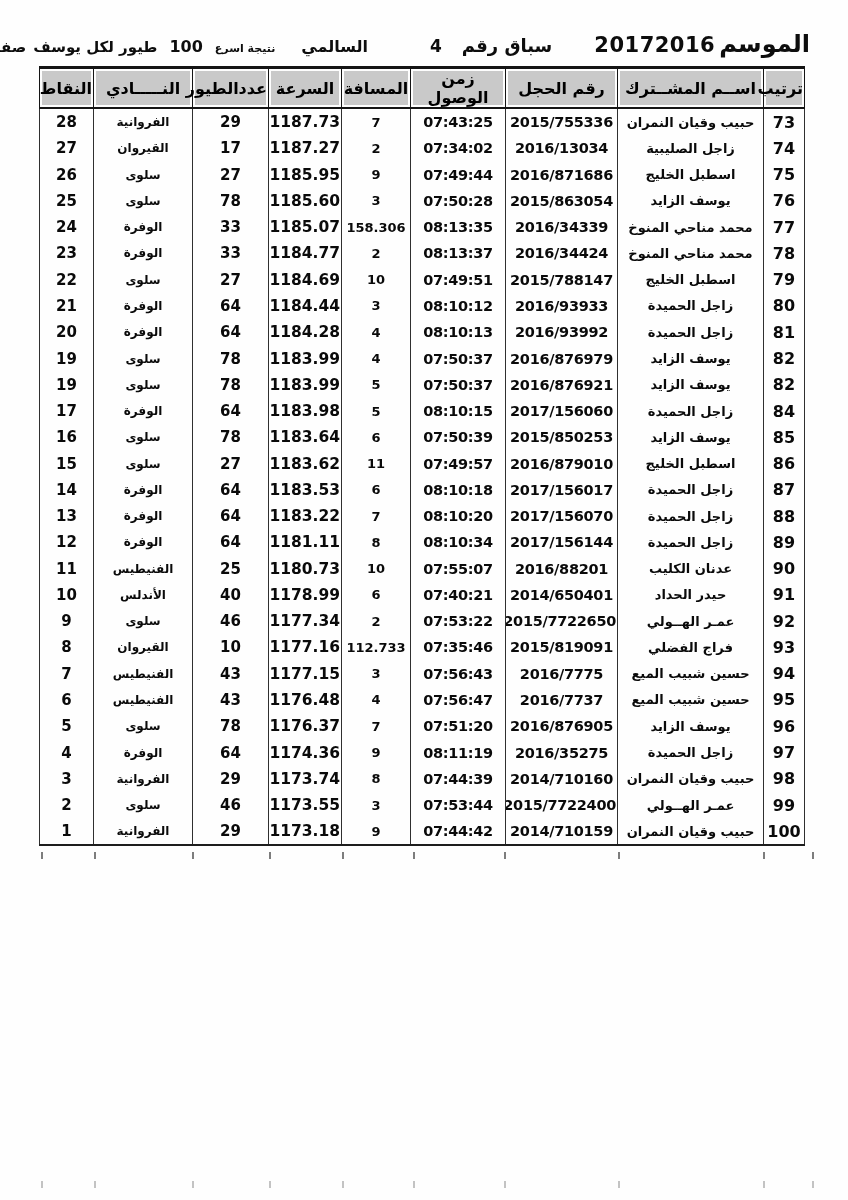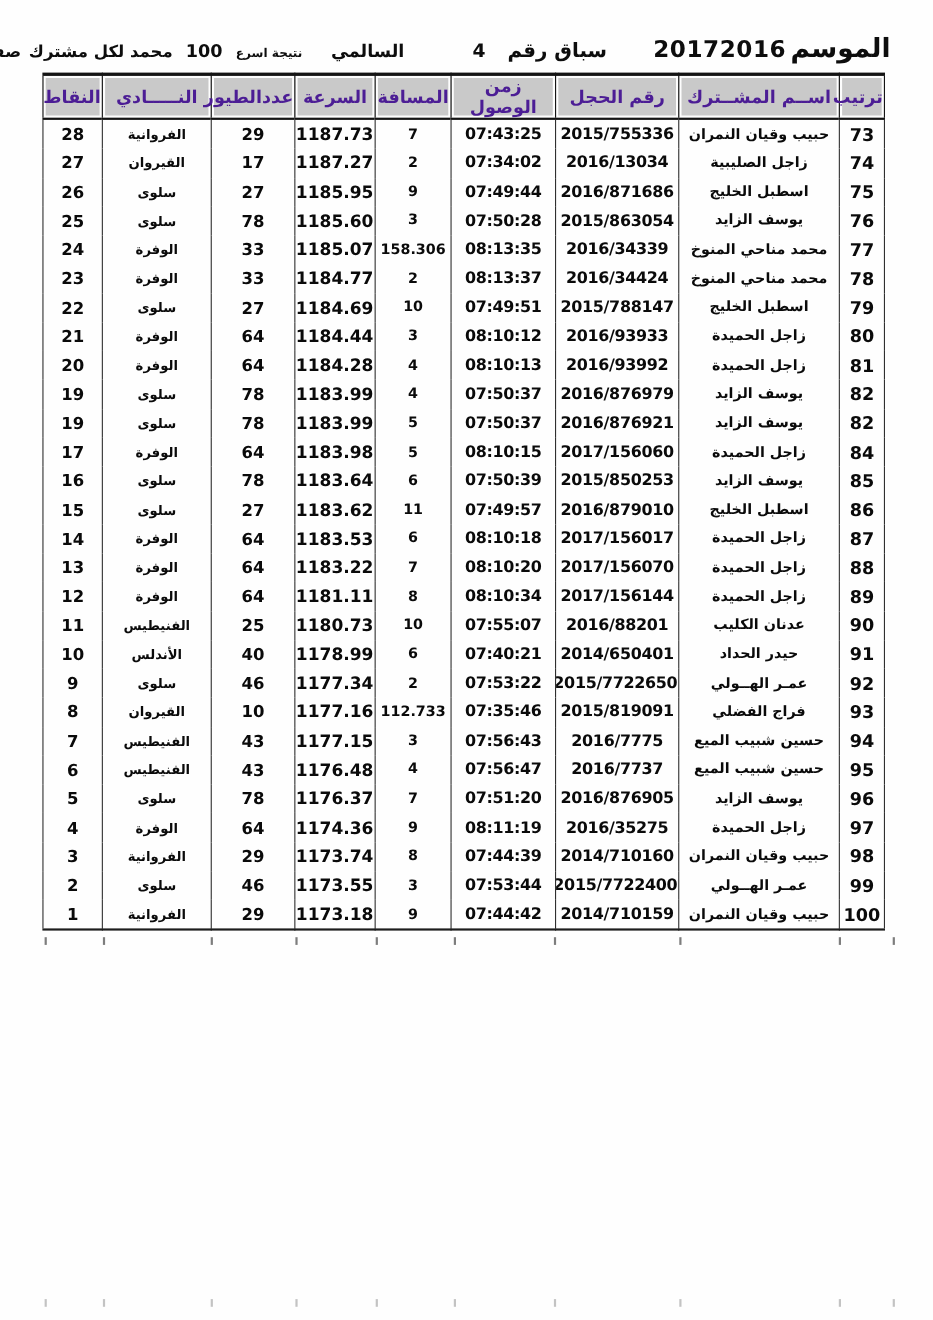--- a/index.html
+++ b/index.html
@@ -25,21 +25,21 @@
   table.results{
     position:absolute;top:66px;right:43px;width:765px;
     border-collapse:collapse;table-layout:fixed;
     border-top:3px solid #141414;border-bottom:2px solid #1d1d1d;
     border-left:1px solid #2a2a2a;border-right:1px solid #2a2a2a;
   }
   table.results th{
     background:#c9c9c9;border:1px solid #141414;border-bottom:2px solid #141414;
     box-shadow:inset 0 0 0 2px #fdfdfd;
     height:37px;font-weight:bold;font-size:16px;padding:0 1px;
-    text-align:center;vertical-align:middle;color:#4c1d95;
+    text-align:center;vertical-align:middle;color:#000000;
   }
   th.c-rank{font-size:14px;}
   th.c-distance,th.c-arrival{font-size:15px;}
   th.c-birds{font-size:15px;}
   table.results td{
     border-left:1px solid #2f2f2f;border-right:1px solid #2f2f2f;
     text-align:center;vertical-align:middle;font-weight:bold;
     height:26.28px;padding:0 1px;overflow:hidden;color:#0a0a0a;
   }
   td.c-rank{font-size:16px;}
@@ -63,21 +63,21 @@
 <div class="page">
 
   <div class="header-line">
     <span class="hl-season-label">الموسم</span>
     <span class="hl-season-value">20172016</span>
     <span class="hl-race-label">سباق رقم</span>
     <span class="hl-race-number">4</span>
     <span class="hl-location">السالمي</span>
     <span class="hl-result-label">نتيجة اسرع</span>
     <span class="hl-birds-count">100</span>
-    <span class="hl-result-suffix">محمد لكل مشترك</span>
+    <span class="hl-result-suffix">طيور لكل يوسف</span>
     <span class="hl-page-label">صفحة</span>
 
   </div>
 
   <table class="results">
     <colgroup>
       <col style="width:41px">
         <col style="width:146px">
         <col style="width:112px">
       <col style="width:95px">

